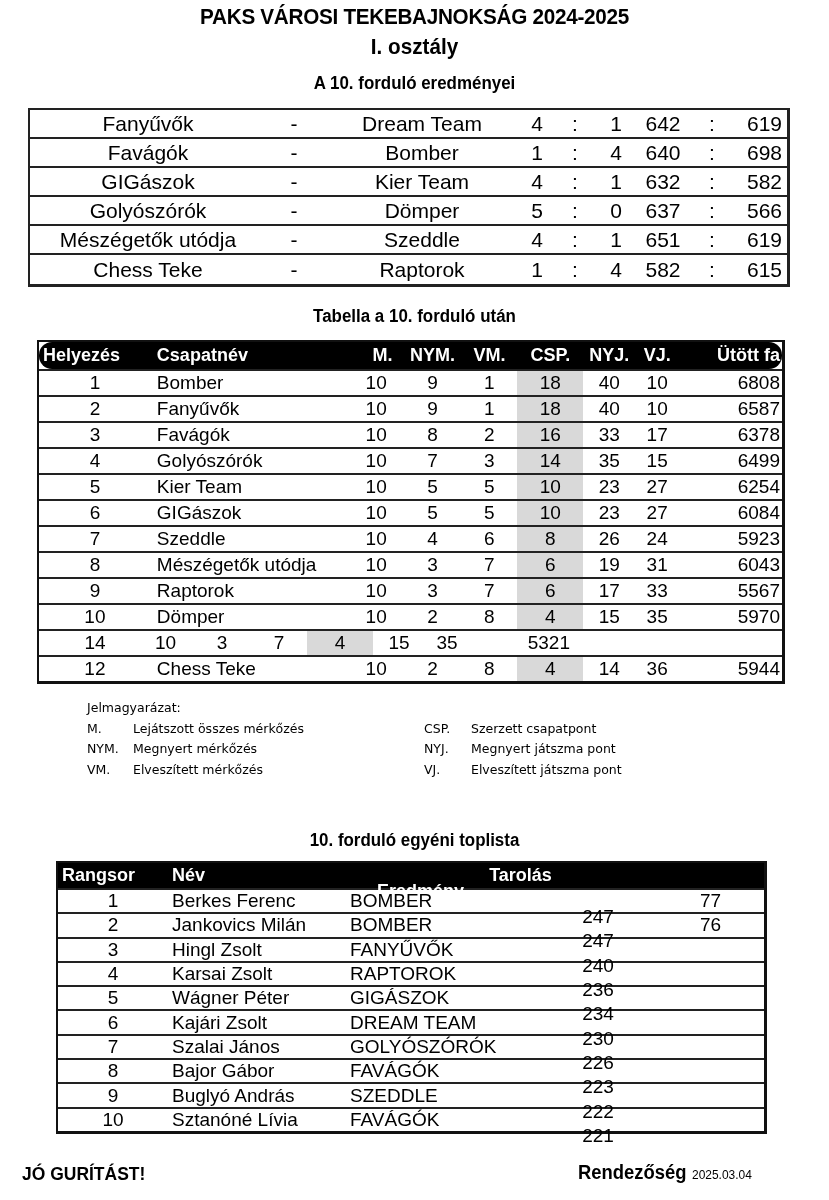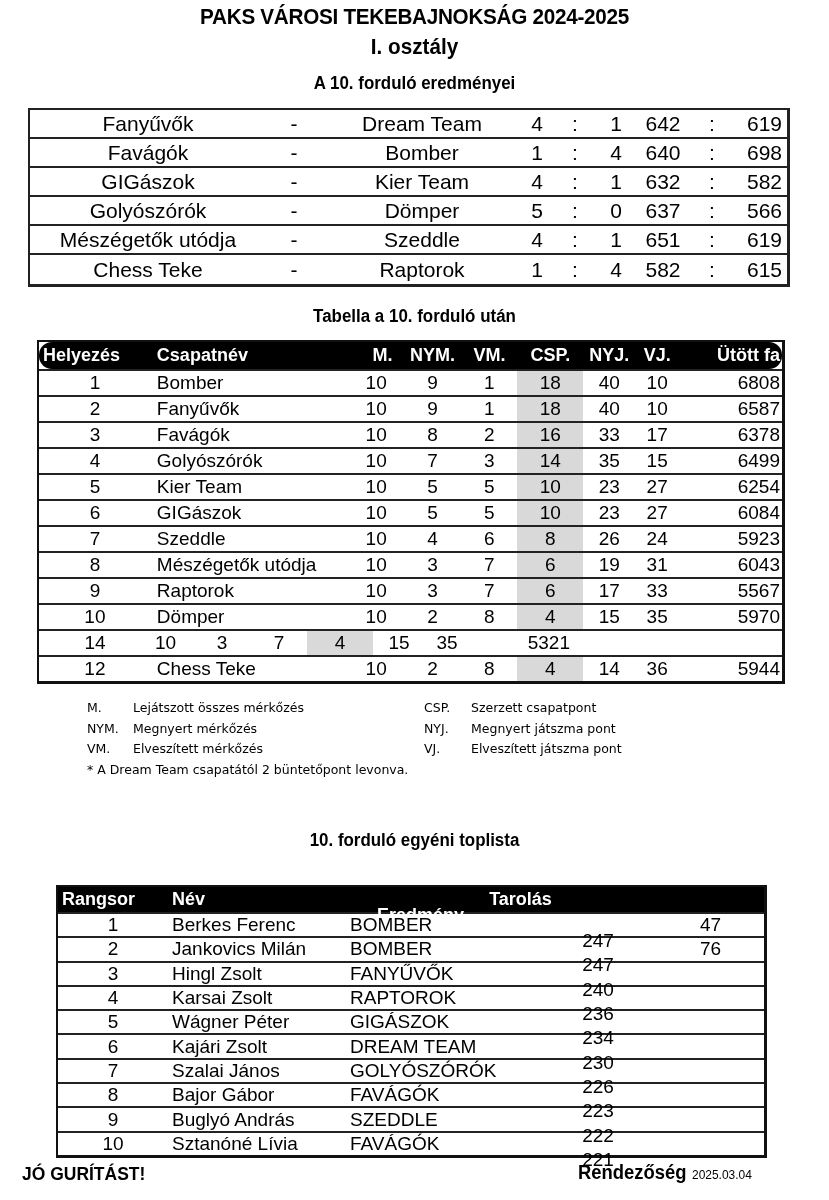--- a/index.html
+++ b/index.html
@@ -49,21 +49,21 @@
 
   
   .legend { position: absolute; left: 87px; top: 698px; font-family: "DejaVu Sans", sans-serif; font-size: 12.5px; line-height: 20.5px; }
   .legend .lrow { position: relative; height: 20.5px; white-space: nowrap; }
   .legend .ab { position: absolute; left: 0; }
   .legend .de { position: absolute; text-align: right; }
   .legend .ab2 { position: absolute; left: 337px; }
   .legend .de2 { position: absolute; }
 
   
-  .toplist { position: absolute; left: 56px; top: 885px; width: 711px; border: 2px solid #111; border-right-width: 3px; border-bottom-width: 3px; }
+  .toplist { position: absolute; left: 56px; top: 861px; width: 711px; border: 2px solid #111; border-right-width: 3px; border-bottom-width: 3px; }
   .toplist .hdr { display: flex; height: 25px; background: #000; color: #fff; font-weight: bold; font-size: 18px; align-items: center; }
   .toplist .row { display: flex; height: 24.3px; border-top: 2px solid #222; font-size: 19px; align-items: center; }
   .toplist .c { white-space: nowrap; }
   .p-rank { width: 110px; text-align: center; }
   .p-name { width: 180px; padding-left: 4px; }
   .p-team { width: 190px; padding-left: 2px; }
   .p-score { width: 120px; text-align: center; margin-top: 32px; }
   .p-tar { width: 105px; text-align: center; }
   .toplist .hdr .p-rank { text-align: left; padding-left: 4px; }
   .toplist .hdr .p-score { text-align: right; padding-right: 4px; }
@@ -292,57 +292,57 @@
         <div class="c s-vm">8</div>
         <div class="c s-csp">4</div>
         <div class="c s-nyj">14</div>
         <div class="c s-vj">36</div>
         <div class="c s-fa">5944</div>
       </div>
     </div>
 </div>
 
 <div class="legend">
+  <div class="lrow">Jelmagyarázat:</div>
   <div class="lrow">
     <span class="ab">M.</span>
     <span class="de" style="left:46px">Lejátszott összes mérkőzés</span>
     <span class="ab2">CSP.</span>
     <span class="de2" style="left:384px">Szerzett csapatpont</span>
   </div>
   <div class="lrow">
     <span class="ab">NYM.</span>
     <span class="de" style="left:46px">Megnyert mérkőzés</span>
     <span class="ab2">NYJ.</span>
     <span class="de2" style="left:384px">Megnyert játszma pont</span>
   </div>
   <div class="lrow">
     <span class="ab">VM.</span>
     <span class="de" style="left:46px">Elveszített mérkőzés</span>
     <span class="ab2">VJ.</span>
     <span class="de2" style="left:384px">Elveszített játszma pont</span>
   </div>
-  <div class="lrow">* A Dream Team csapatától 2 büntetőpont levonva.</div>
 </div>
 
 <div class="title t5">10. forduló egyéni toplista</div>
 
 <div class="toplist">
   <div class="hdr">
     <div class="c p-rank">Rangsor</div>
     <div class="c p-name">Név</div>
     <div class="c p-score">Eredmény</div>
     <div class="c p-tar">Tarolás</div>
   </div>
   <div id="toplist-body">
       <div class="row">
         <div class="c p-rank">1</div>
         <div class="c p-name">Berkes Ferenc</div>
         <div class="c p-team">BOMBER</div>
         <div class="c p-score">247</div>
-        <div class="c p-tar">47</div>
+        <div class="c p-tar">77</div>
       </div>
       <div class="row">
         <div class="c p-rank">2</div>
         <div class="c p-name">Jankovics Milán</div>
         <div class="c p-team">BOMBER</div>
         <div class="c p-score">247</div>
         <div class="c p-tar">76</div>
       </div>
       <div class="row">
         <div class="c p-rank">3</div>

